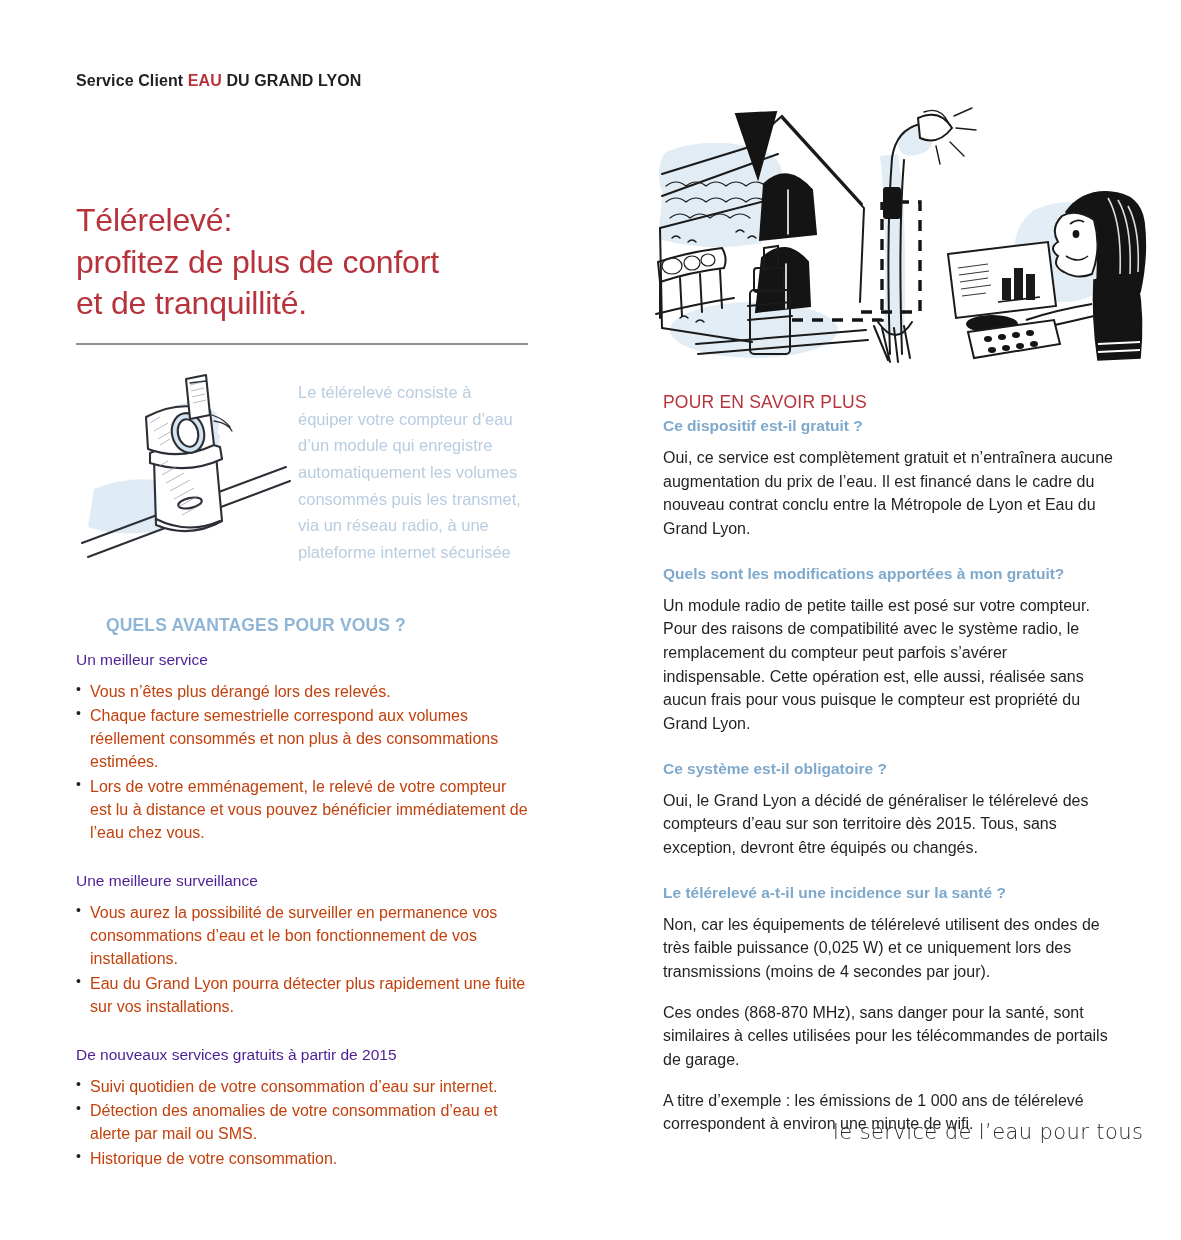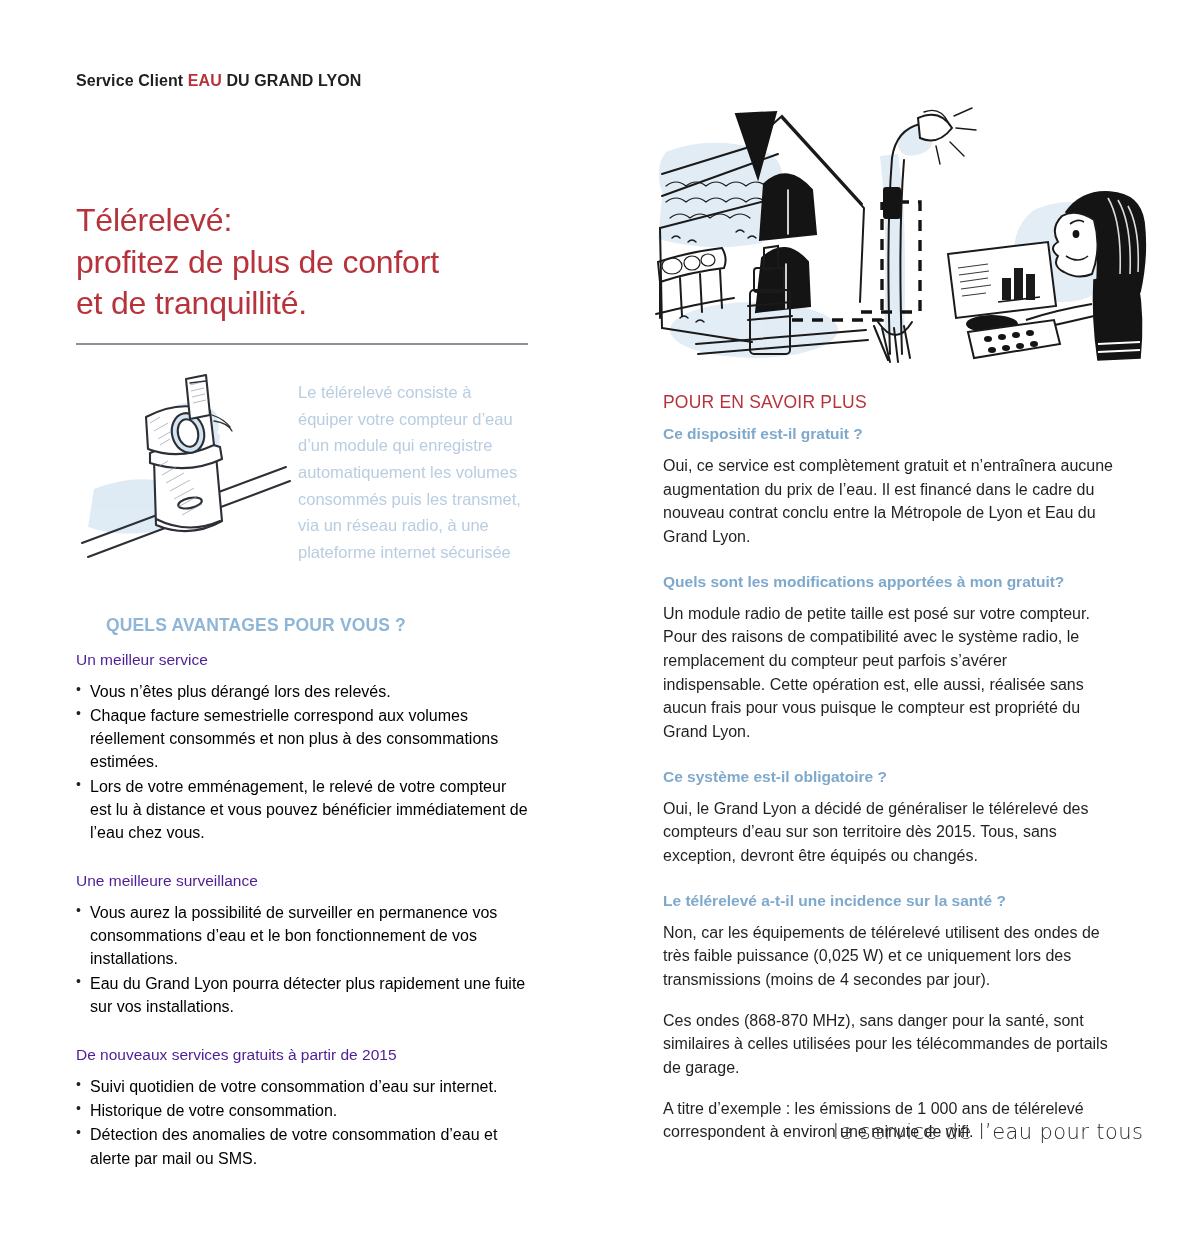--- a/index.html
+++ b/index.html
@@ -93,21 +93,21 @@
   
   ul.bullets {
     list-style: none;
     margin-top: 9px;
   }
   ul.bullets li {
     position: relative;
     padding-left: 14px;
     font-size: 16px;
     line-height: 1.45;
-    color: #000000;
+    color: #c2410c;
     margin-bottom: 1px;
   }
   ul.bullets li::before {
     content: "•";
     position: absolute;
     left: 0;
     top: -1px;
     font-size: 14px;
     color: #231f20;
   }
@@ -123,21 +123,21 @@
     color: #b7333c;
     font-size: 17.5px;
     font-weight: normal;
     letter-spacing: 0.2px;
   }
   .qa-question {
     color: #7ea9cc;
     font-size: 15.5px;
     font-weight: bold;
     line-height: 1.42;
-    margin-top: 10px;
+    margin-top: 2px;
   }
   .qa-question.spaced { margin-top: 22px; }
   .qa-answer {
     font-size: 16px;
     line-height: 1.48;
     margin-top: 9px;
     color: #231f20;
   }
   .qa-answer.follow { margin-top: 17px; }
 
@@ -401,22 +401,22 @@
 
     <div class="sub-head tight">Une meilleure surveillance</div>
     <ul class="bullets">
       <li>Vous aurez la possibilité de surveiller en permanence vos consommations d’eau et le bon fonctionnement de vos installations.</li>
       <li>Eau du Grand Lyon pourra détecter plus rapidement une fuite sur vos installations.</li>
     </ul>
 
     <div class="sub-head tight">De nouveaux services gratuits à partir de 2015</div>
     <ul class="bullets">
       <li>Suivi quotidien de votre consommation d’eau sur internet.</li>
+      <li>Détection des anomalies de votre consommation d’eau et alerte par mail ou SMS.</li>
       <li>Historique de votre consommation.</li>
-      <li>Détection des anomalies de votre consommation d’eau et alerte par mail ou SMS.</li>
     </ul>
 
   </div>
 
   <div class="right-col">
 
     <div class="right-head">POUR EN SAVOIR PLUS</div>
 
     <div class="qa-question">Ce dispositif est-il gratuit ?</div>
     <div class="qa-answer">Oui, ce service est complètement gratuit et n’entraînera aucune augmentation du prix de l’eau. Il est financé dans le cadre du nouveau contrat conclu entre la Métropole de Lyon et Eau du Grand Lyon.</div>

